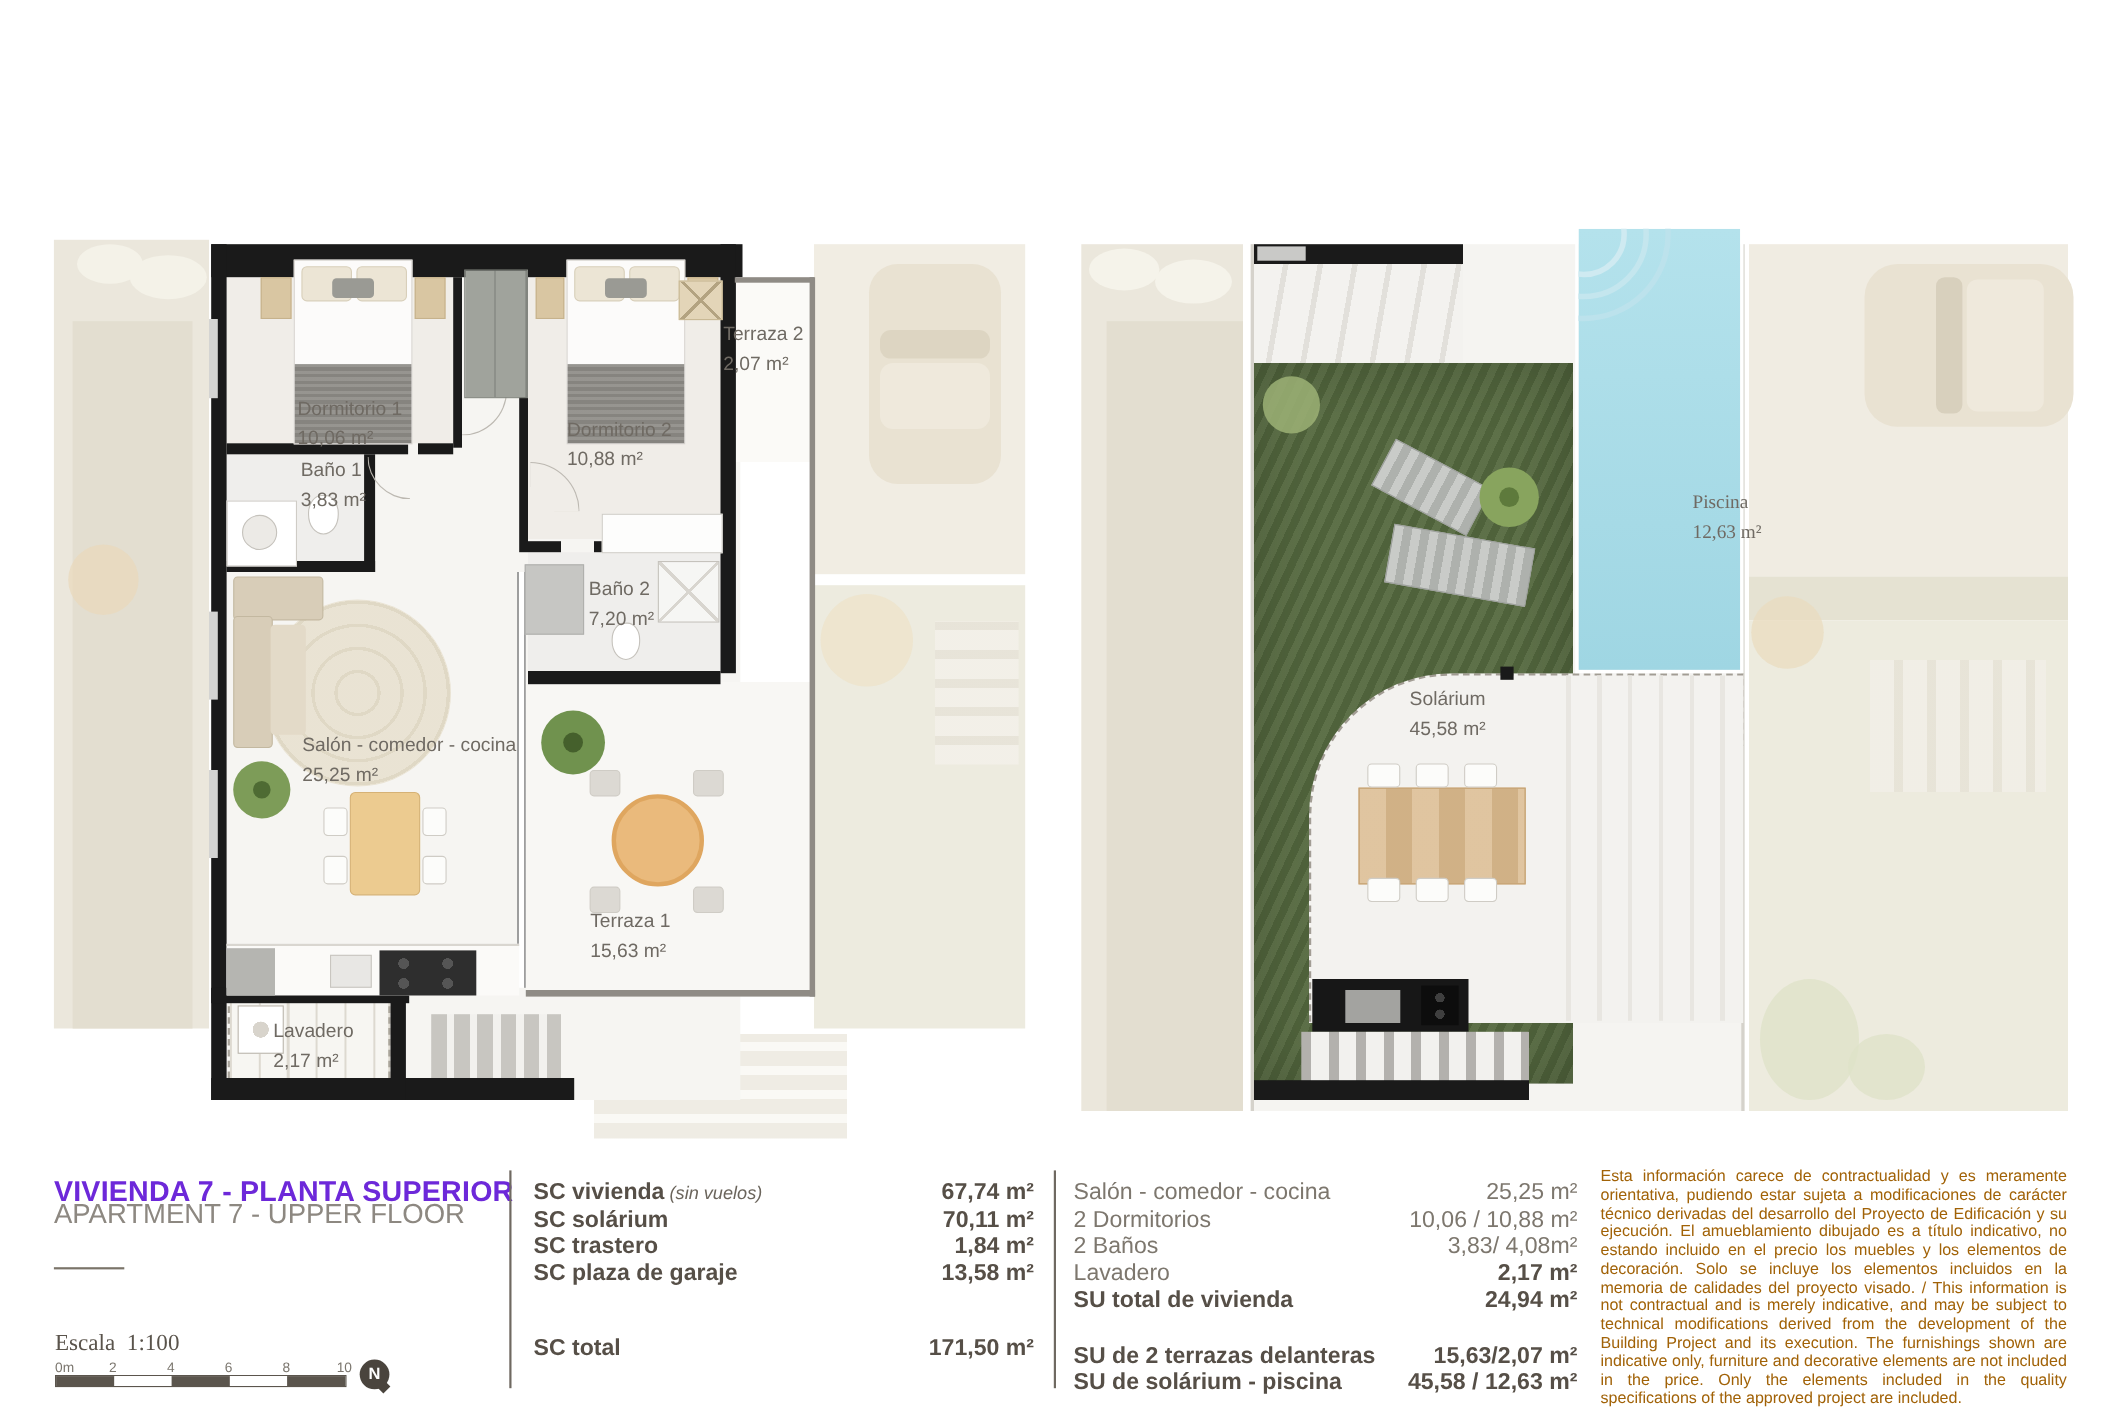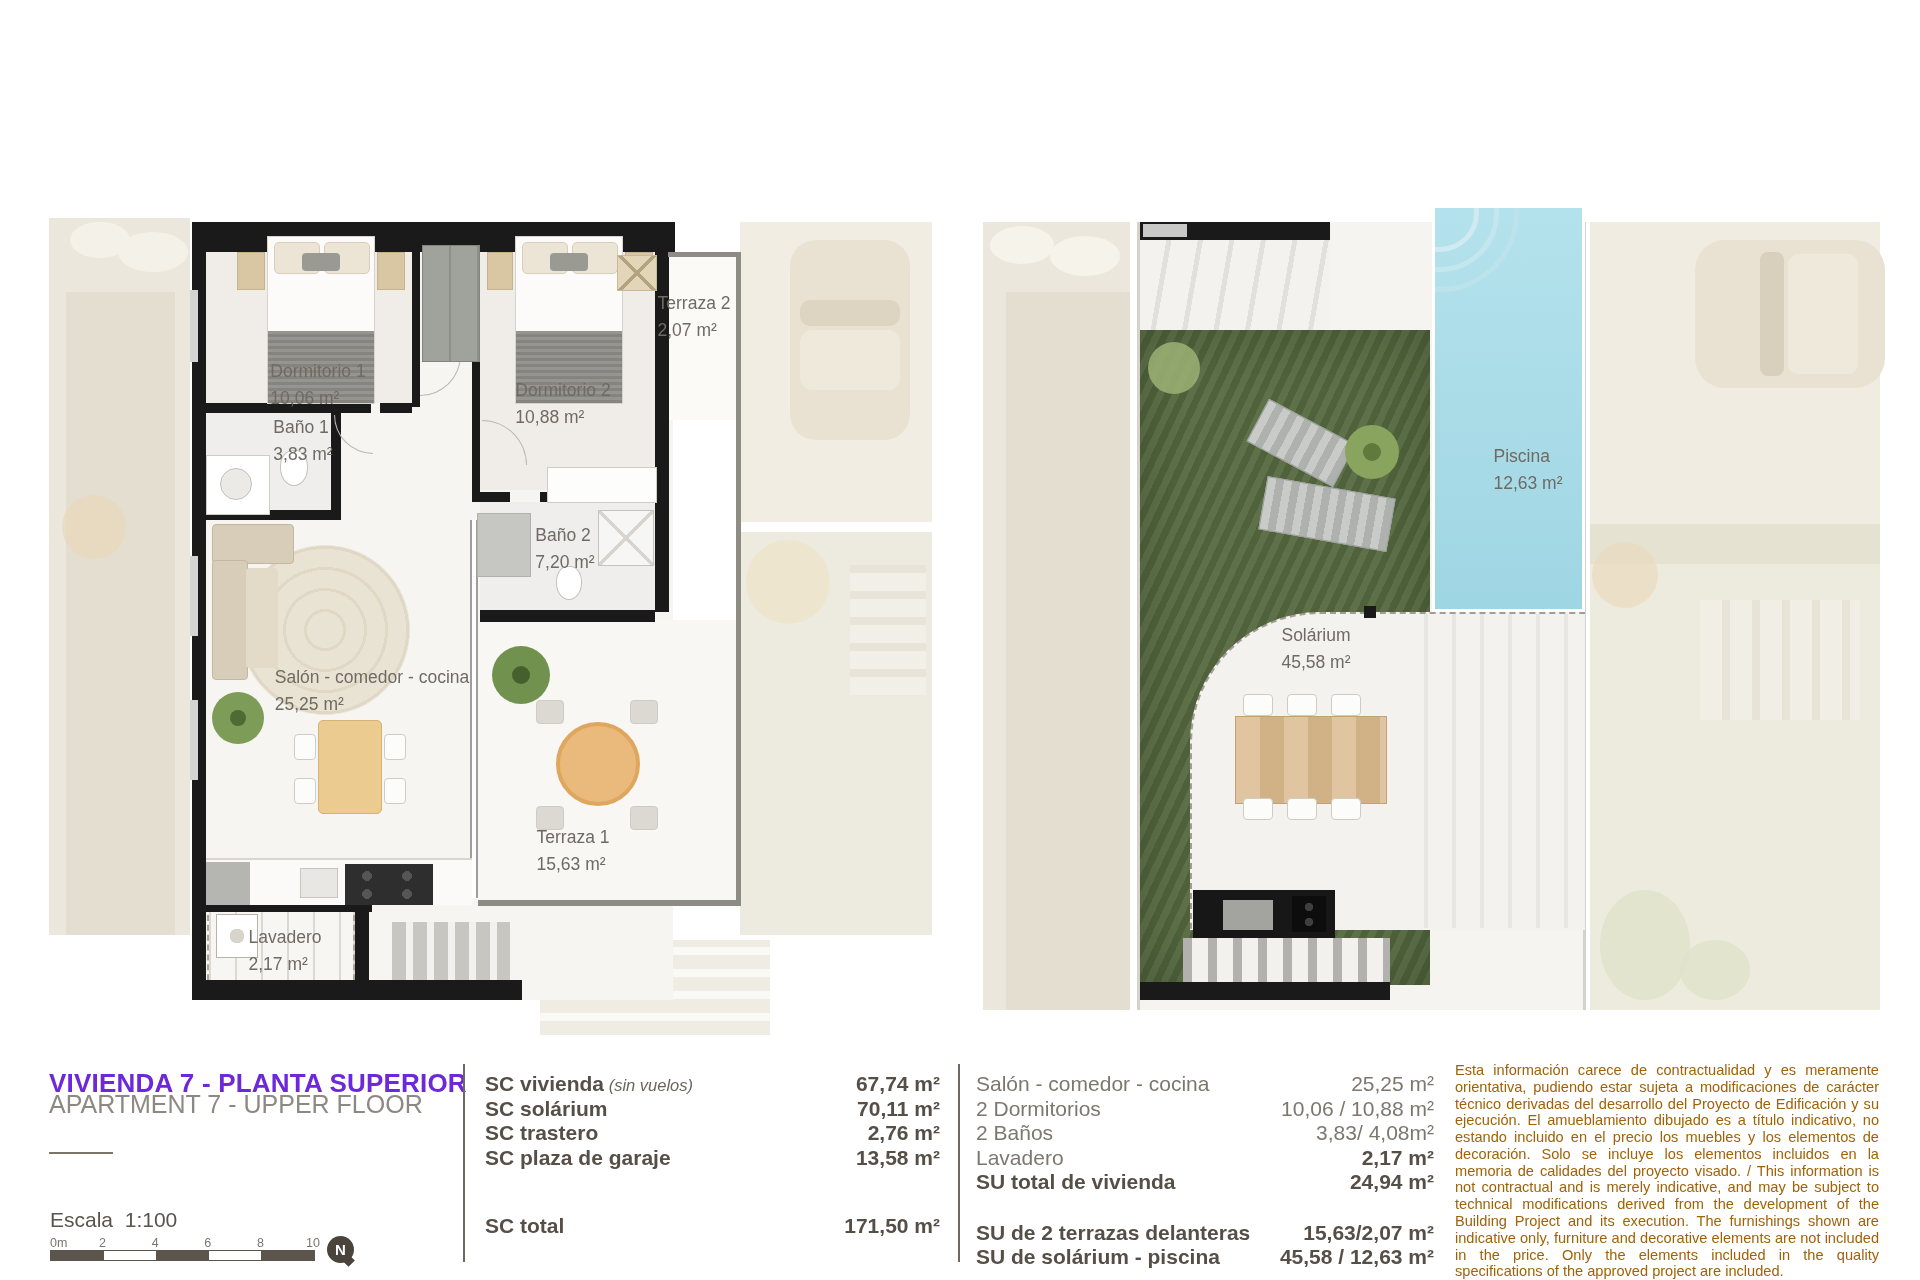--- a/index.html
+++ b/index.html
@@ -10,21 +10,21 @@
   .wall{position:absolute;background:#1a1a1a;}
   .rail{position:absolute;background:#8f8b85;}
   .lbl{position:absolute;transform:translate(-50%,-50%);
        font-size:17.5px;line-height:27px;color:#6f6a63;white-space:nowrap;}
   .arc{position:absolute;border:1.5px solid #bcb8b1;background:transparent;}
   
   .footer{position:absolute;left:0;top:1060px;width:1920px;height:220px;}
   .title{position:absolute;left:49px;top:8px;font-size:26px;font-weight:bold;color:#6d28d9;letter-spacing:.2px;}
   .subtitle{position:absolute;left:49px;top:30px;font-size:25px;color:#8d8881;}
   .hline{position:absolute;left:49px;top:92px;width:64px;height:2px;background:#7a7469;}
-  .escala{position:absolute;left:50px;top:148px;font-size:21px;color:#5a544c;white-space:pre;}
+  .escala{position:absolute;left:50px;top:148px;font-size:21px;color:#5a544c;white-space:pre;font-family:Liberation Serif, serif;}
   .ticks{position:absolute;left:50px;top:176px;width:263px;height:14px;font-size:12.5px;color:#7b766e;}
   .ticks span{position:absolute;transform:translateX(-50%);}
   .ticks span:first-child{transform:none;}
   .sbar{position:absolute;left:50px;top:190px;width:263px;height:9px;border:1px solid #5b554d;display:flex;}
   .sbar div{flex:1;}
   .sbar .dk{background:#5b554d;} .sbar .lt{background:#ffffff;}
   .north{position:absolute;left:327px;top:176px;width:27px;height:27px;border-radius:50%;
          background:#4a443d;color:#fff;font-weight:bold;font-size:15px;text-align:center;line-height:27px;}
   .ntail{position:absolute;left:344px;top:196px;width:9px;height:9px;background:#4a443d;transform:rotate(45deg);}
   .vline{position:absolute;top:4px;width:2px;height:198px;background:#6f6961;}
@@ -246,21 +246,21 @@
   <div class="chair" style="left:1287px;top:798px;width:28px;height:20px;"></div>
   <div class="chair" style="left:1331px;top:798px;width:28px;height:20px;"></div>
 
   <div class="a" style="left:1193px;top:890px;width:142px;height:48px;background:#171717;"></div>
   <div class="a" style="left:1223px;top:900px;width:50px;height:30px;background:#a3a3a0;"></div>
   <div class="a" style="left:1292px;top:896px;width:34px;height:36px;background:#0d0d0d;
        background-image:radial-gradient(circle 7px at 17px 11px,#3f3f3f 60%,transparent 62%),radial-gradient(circle 7px at 17px 26px,#3f3f3f 60%,transparent 62%);"></div>
   <div class="a" style="left:1183px;top:938px;width:207px;height:46px;background:repeating-linear-gradient(90deg,#b3b1ad 0 9px,#f2f1ee 9px 25px);"></div>
   <div class="wall" style="left:1140px;top:982px;width:250px;height:18px;"></div>
 
-  <div class="lbl" style="left:1528px;top:470px;">
+  <div class="lbl" style="left:1570px;top:470px;font-family:Liberation Serif, serif;">
     <span style="display:block">Piscina</span>
     <span style="display:block">12,63 m²</span>
   </div>
   <div class="lbl" style="left:1316px;top:649px;">
     <span style="display:block">Solárium</span>
     <span style="display:block">45,58 m²</span>
   </div>
 </div>
 
 <div class="footer">
@@ -291,21 +291,21 @@
       <div class="trow">
         <span class="tl">SC vivienda<span class="tn"> (sin vuelos)</span></span>
         <span class="tv">67,74 m²</span>
       </div>
       <div class="trow">
         <span class="tl">SC solárium</span>
         <span class="tv">70,11 m²</span>
       </div>
       <div class="trow">
         <span class="tl">SC trastero</span>
-        <span class="tv">2,76 m²</span>
+        <span class="tv">1,84 m²</span>
       </div>
       <div class="trow">
         <span class="tl">SC plaza de garaje</span>
         <span class="tv">13,58 m²</span>
       </div>
       <div class="tgap"></div>
       <div class="trow">
         <span class="tl">SC total</span>
         <span class="tv">171,50 m²</span>
       </div>

